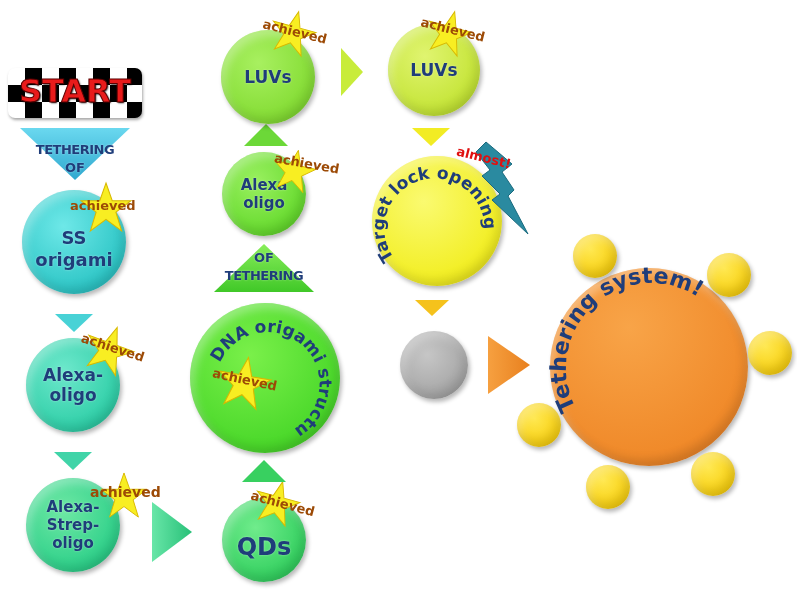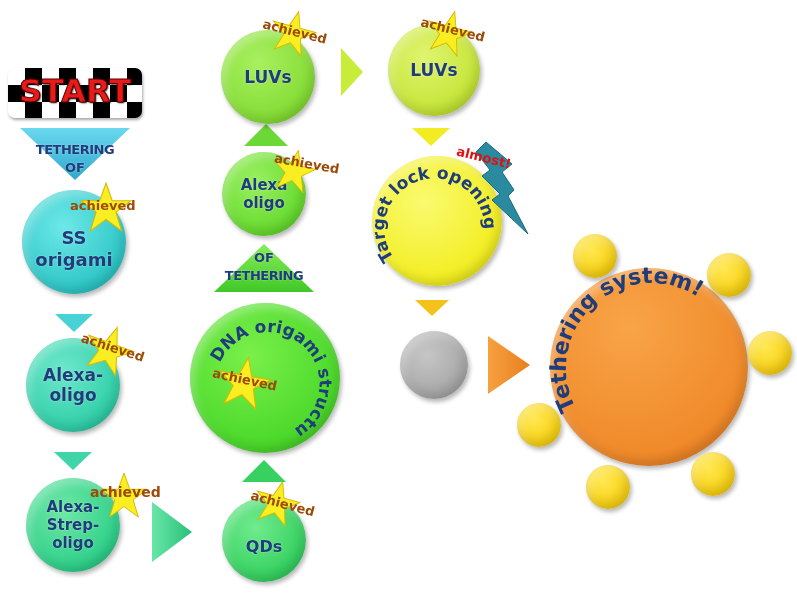--- a/index.html
+++ b/index.html
@@ -82,21 +82,21 @@
       <defs>
         <linearGradient id="gG1" x1="0" y1="0" x2="1" y2="0">
           <stop offset="0" stop-color="#68e6a8"></stop>
           <stop offset="1" stop-color="#28c078"></stop>
         </linearGradient>
       </defs>
       <polygon points="0,0 40,30 0,60" fill="url(#gG1)"></polygon>
     </svg>
 
   <div class="circle" style="left:222px;top:498px;width:84px;height:84px;background:radial-gradient(circle at 40% 35%, #70ec8c, #34d060 70%, #22ae4c);">
-    <div class="lbl" style="font-size:16px;margin-top:14px;">QDs</div>
+    <div class="lbl" style="font-size:24px;margin-top:14px;">QDs</div>
   </div>
   <svg class="star" style="left:254px;top:478px;" width="46" height="50" viewBox="0 0 100 100">
     <polygon points="50,2 62,36 98,36 69,58 80,94 50,72 20,94 31,58 2,36 38,36" fill="#f8ee22" stroke="#d8b800" stroke-width="2" transform="rotate(15 50 50)"></polygon>
   </svg>
   <div class="ach" style="left:250px;top:496px;transform:rotate(15deg);">achieved</div>
 
   <svg class="abs" style="left:242px;top:460px;" width="44" height="22">
       <polygon points="0,22 44,22 22,0" fill="#38d060"></polygon>
     </svg>
 

